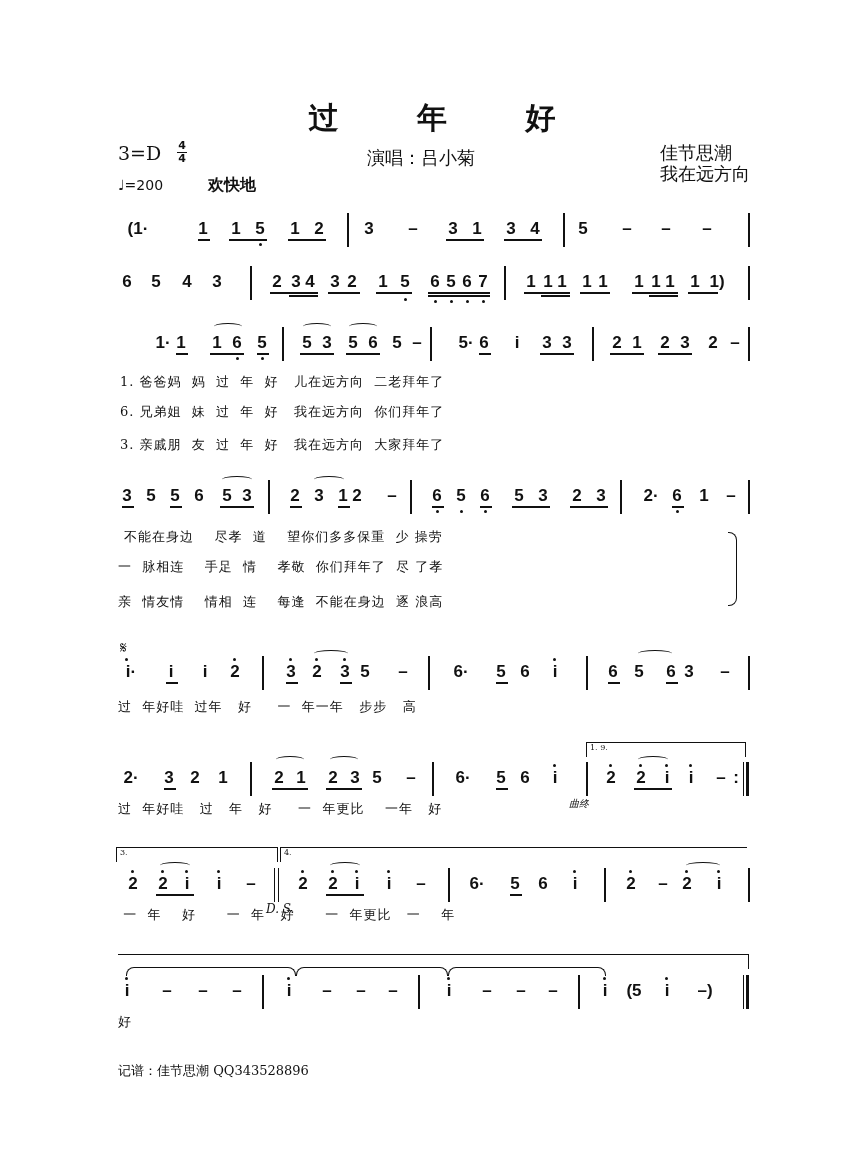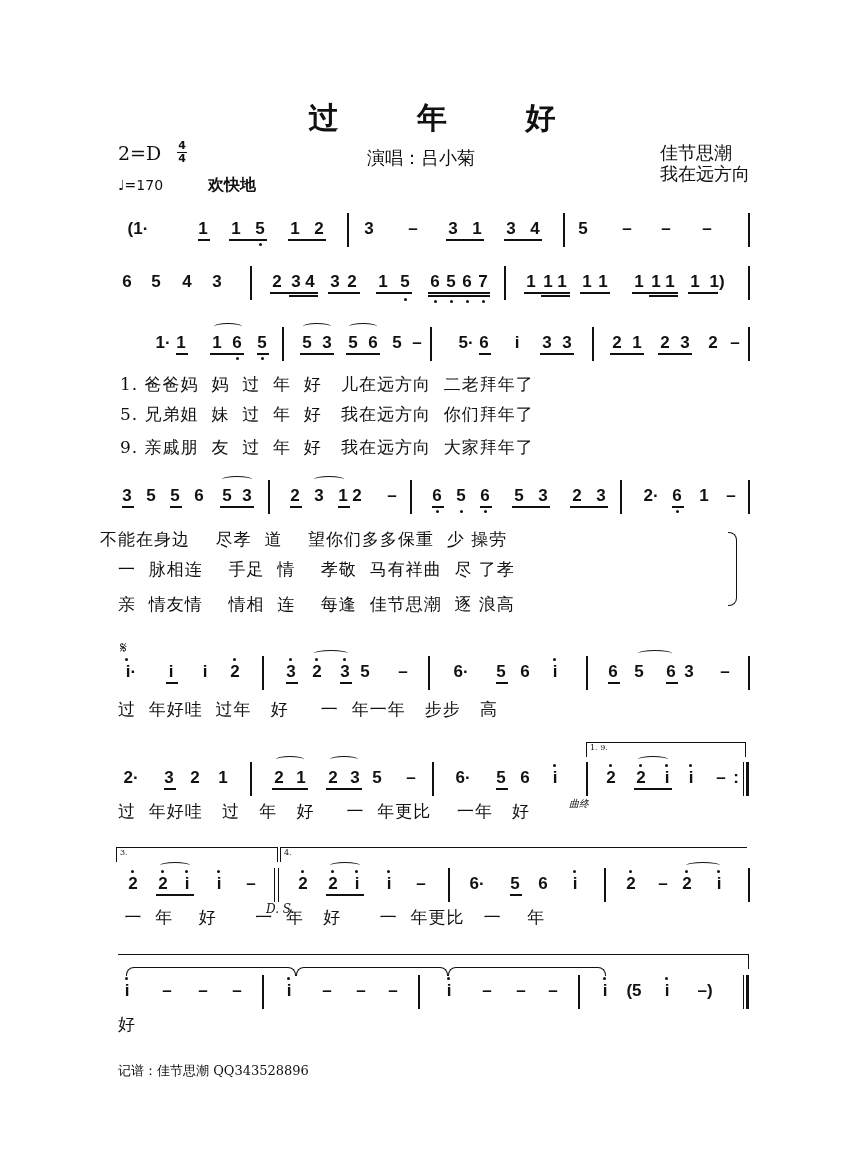--- a/index.html
+++ b/index.html
@@ -13,36 +13,36 @@
   .tempo { left:118px; top:177px; font-size:14px; }
   .mood { left:208px; top:175px; font-size:16px; font-weight:bold; }
   .singer { left:367px; top:146px; font-size:18px; }
   .credit { left:660px; font-size:18px; }
   .row { position:absolute; left:0; width:864px; height:34px; }
   .n { position:absolute; font-size:17px; font-weight:bold; font-family:"Liberation Sans", sans-serif; top:6px; text-align:center; width:14px; }
   .bar { position:absolute; width:1.5px; background:#111; }
   .ul { position:absolute; height:1.5px; background:#111; }
   .dot { position:absolute; width:3px; height:3px; border-radius:50%; background:#111; }
   .slur { position:absolute; border-top:1.5px solid #111; border-radius:50% 50% 0 0; height:6px; }
-  .lyr { position:absolute; font-size:17px; font-family:"DejaVu Serif", serif; white-space:pre; letter-spacing:1px; }
+  .lyr { position:absolute; font-size:13px; font-family:"DejaVu Serif", serif; white-space:pre; letter-spacing:1px; }
   .small { position:absolute; font-size:10px; font-style:italic; font-family:"DejaVu Serif", serif; }
   .volta { position:absolute; border-top:1px solid #111; border-left:1px solid #111; height:14px; }
   .footer { left:118px; top:1062px; font-size:13px; font-family:"DejaVu Serif", serif; }
 </style>
 </head>
 <body>
 
 <div class="abs title">过 年 好</div>
-<div class="abs key">2=D</div>
+<div class="abs key">3=D</div>
 <div class="abs ts">
   <div>4</div>
   <div style="border-top:1.5px solid #111;width:10px;margin:0 auto;"></div>
   <div>4</div>
 </div>
-<div class="abs tempo">♩=170</div>
+<div class="abs tempo">♩=200</div>
 <div class="abs mood">欢快地</div>
 <div class="abs singer">演唱：吕小菊</div>
 <div class="abs credit" style="top:141px">佳节思潮</div>
 <div class="abs credit" style="top:162px">我在远方向</div>
 
 <div class="row" style="top:213px">
   <span class="n" style="left:124px;width:28px">(1·</span>
   <span class="n" style="left:196px">1</span>
   <span class="n" style="left:229px">1</span>
   <span class="n" style="left:253px">5</span>
@@ -154,22 +154,22 @@
   <span class="n" style="left:658px">2</span>
   <span class="n" style="left:678px">3</span>
   <span class="n" style="left:706px">2</span>
   <span class="n" style="left:728px">–</span>
   <div class="ul" style="left:610px;top:26px;width:34px"></div>
   <div class="ul" style="left:658px;top:26px;width:34px"></div>
   <div class="bar" style="left:748px;top:0;height:34px"></div>
 </div>
 
 <div class="lyr" style="left:120px;top:373px">1. 爸爸妈  妈  过  年  好   儿在远方向  二老拜年了</div>
-<div class="lyr" style="left:120px;top:403px">5. 兄弟姐  妹  过  年  好   我在远方向  你们拜年了</div>
-<div class="lyr" style="left:120px;top:436px">9. 亲戚朋  友  过  年  好   我在远方向  大家拜年了</div>
+<div class="lyr" style="left:120px;top:403px">6. 兄弟姐  妹  过  年  好   我在远方向  你们拜年了</div>
+<div class="lyr" style="left:120px;top:436px">3. 亲戚朋  友  过  年  好   我在远方向  大家拜年了</div>
 
 <div class="row" style="top:480px">
   <span class="n" style="left:120px">3</span>
   <span class="n" style="left:144px">5</span>
   <span class="n" style="left:168px">5</span>
   <span class="n" style="left:192px">6</span>
   <span class="n" style="left:220px">5</span>
   <span class="n" style="left:240px">3</span>
   <div class="slur" style="left:222px;top:-4px;width:30px"></div>
   <div class="ul" style="left:122px;top:26px;width:12px"></div>
@@ -202,23 +202,23 @@
   <div class="bar" style="left:620px;top:0;height:34px"></div>
   <span class="n" style="left:640px;width:22px">2·</span>
   <span class="n" style="left:670px">6</span>
   <span class="n" style="left:697px">1</span>
   <span class="n" style="left:724px">–</span>
   <div class="ul" style="left:672px;top:26px;width:12px"></div>
   <div class="dot" style="left:676px;top:30px"></div>
   <div class="bar" style="left:748px;top:0;height:34px"></div>
 </div>
 
-<div class="lyr" style="left:100px;top:528px">不能在身边    尽孝  道    望你们多多保重  少 操劳</div>
-<div class="lyr" style="left:118px;top:558px">一  脉相连    手足  情    孝敬  马有祥曲  尽 了孝</div>
-<div class="lyr" style="left:118px;top:593px">亲  情友情    情相  连    每逢  佳节思潮  逐 浪高</div>
+<div class="lyr" style="left:124px;top:528px">不能在身边    尽孝  道    望你们多多保重  少 操劳</div>
+<div class="lyr" style="left:118px;top:558px">一  脉相连    手足  情    孝敬  你们拜年了  尽 了孝</div>
+<div class="lyr" style="left:118px;top:593px">亲  情友情    情相  连    每逢  不能在身边  逐 浪高</div>
 <div class="abs" style="left:728px;top:532px;width:8px;height:72px;border:1.5px solid #111;border-left:none;border-radius:0 8px 8px 0"></div>
 
 <div class="row" style="top:656px">
   <span class="small" style="left:120px;top:-18px;font-size:16px;font-style:normal">𝄋</span>
   <span class="n" style="left:120px;width:22px">i·</span>
   <span class="n" style="left:164px">i</span>
   <span class="n" style="left:198px">i</span>
   <span class="n" style="left:228px">2</span>
   <div class="ul" style="left:166px;top:26px;width:12px"></div>
   <div class="dot" style="left:125px;top:2px"></div>

